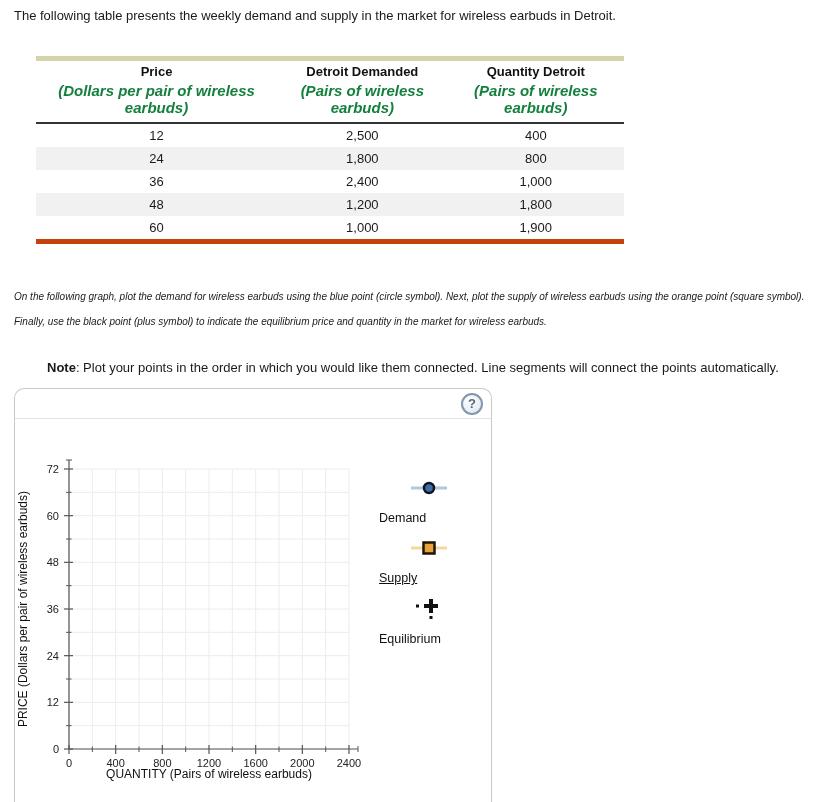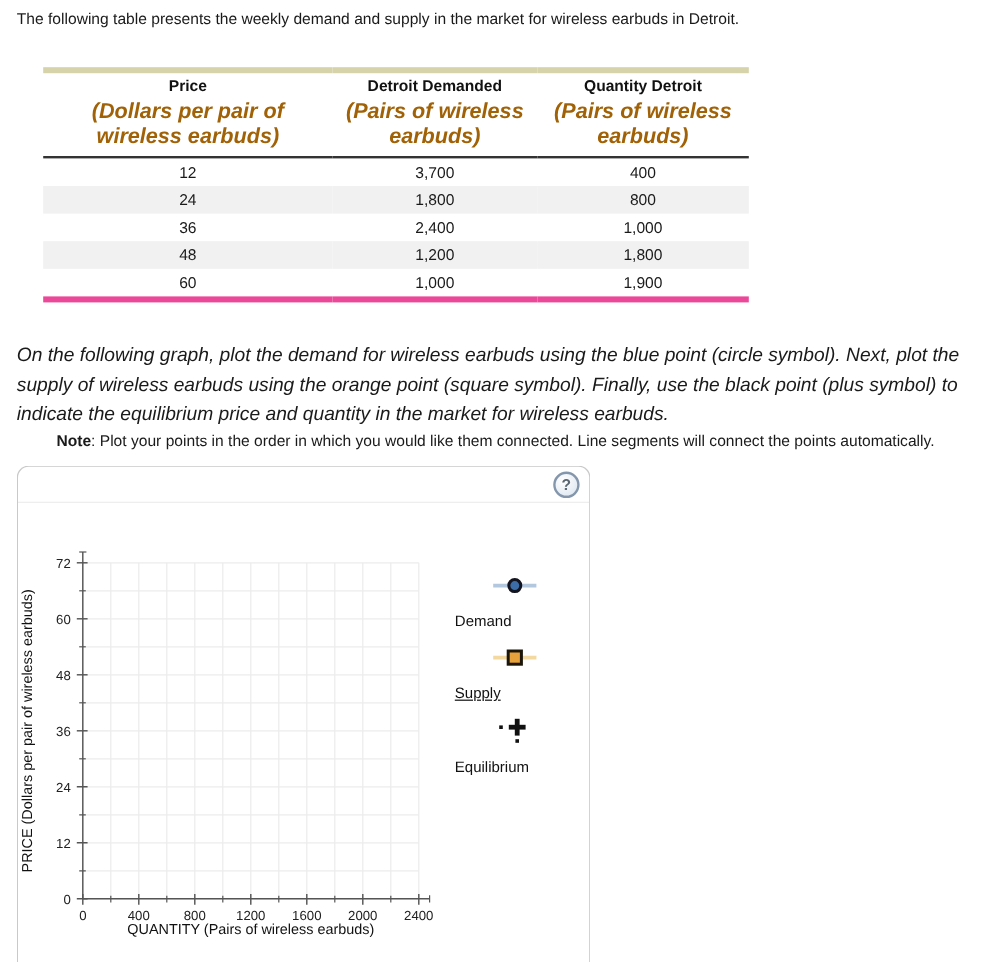--- a/index.html
+++ b/index.html
@@ -5,30 +5,30 @@
   * { margin:0; padding:0; box-sizing:border-box; }
   html,body { width:818px; height:802px; background:#ffffff; overflow:hidden;
               font-family:"Liberation Sans", sans-serif; color:#1a1a1a; }
   .page { position:relative; width:658px; height:802px; }
 
   .intro { position:absolute; left:14px; top:8px; width:792px; font-size:13px; }
 
   
   .tbl-wrap { position:absolute; left:36px; top:56px; width:588px; }
   table.data { width:100%; border-collapse:collapse; font-size:13px;
-               border-top:5px solid #d6d3aa; border-bottom:5px solid #ec4899; }
+               border-top:5px solid #d6d3aa; border-bottom:5px solid #c2410c; }
   table.data th { font-weight:bold; text-align:center; padding:3px 4px; color:#111; }
-  table.data th.subhead { font-style:italic; font-size:18px; color:#a16207;
+  table.data th.subhead { font-style:italic; font-size:15px; color:#15803d;
                           padding:0 4px 6px 4px; border-bottom:2px solid #333; }
   table.data td { text-align:center; padding:4px 4px; height:15px; }
   table.data tr.alt td { background:#f1f1f1; }
   .col-price { width:41%; } .col-qd { width:29%; } .col-qs { width:30%; }
 
   .instructions { position:absolute; left:14px; top:285px; width:794px;
-                  font-size:16px; font-style:italic; line-height:24.5px; }
+                  font-size:10px; font-style:italic; line-height:24.5px; }
   .note { position:absolute; left:14px; top:360px; width:794px; font-size:13px;padding-left:33px; }
   .note b { font-weight:bold; }
 
   
   .panel { position:absolute; left:14px; top:388px; width:478px; height:414px;
            border:1px solid #c9c9c9; border-bottom:none; border-radius:10px 10px 0 0;
            background:#ffffff; }
   .panel-header { position:absolute; left:0; top:0; width:100%; height:30px;
                   border-bottom:1px solid #e3e3e3; border-radius:10px 10px 0 0; }
   .help-btn { position:absolute; right:8px; top:4px; width:22px; height:22px;
@@ -67,21 +67,21 @@
         </tr>
         <tr>
           <th class="subhead">(Dollars per pair of wireless earbuds)</th>
           <th class="subhead">(Pairs of wireless earbuds)</th>
           <th class="subhead">(Pairs of wireless earbuds)</th>
         </tr>
       </thead>
       <tbody>
         <tr>
           <td>12</td>
-          <td>3,700</td>
+          <td>2,500</td>
           <td>400</td>
         </tr>
         <tr class="alt">
           <td>24</td>
           <td>1,800</td>
           <td>800</td>
         </tr>
         <tr>
           <td>36</td>
           <td>2,400</td>

